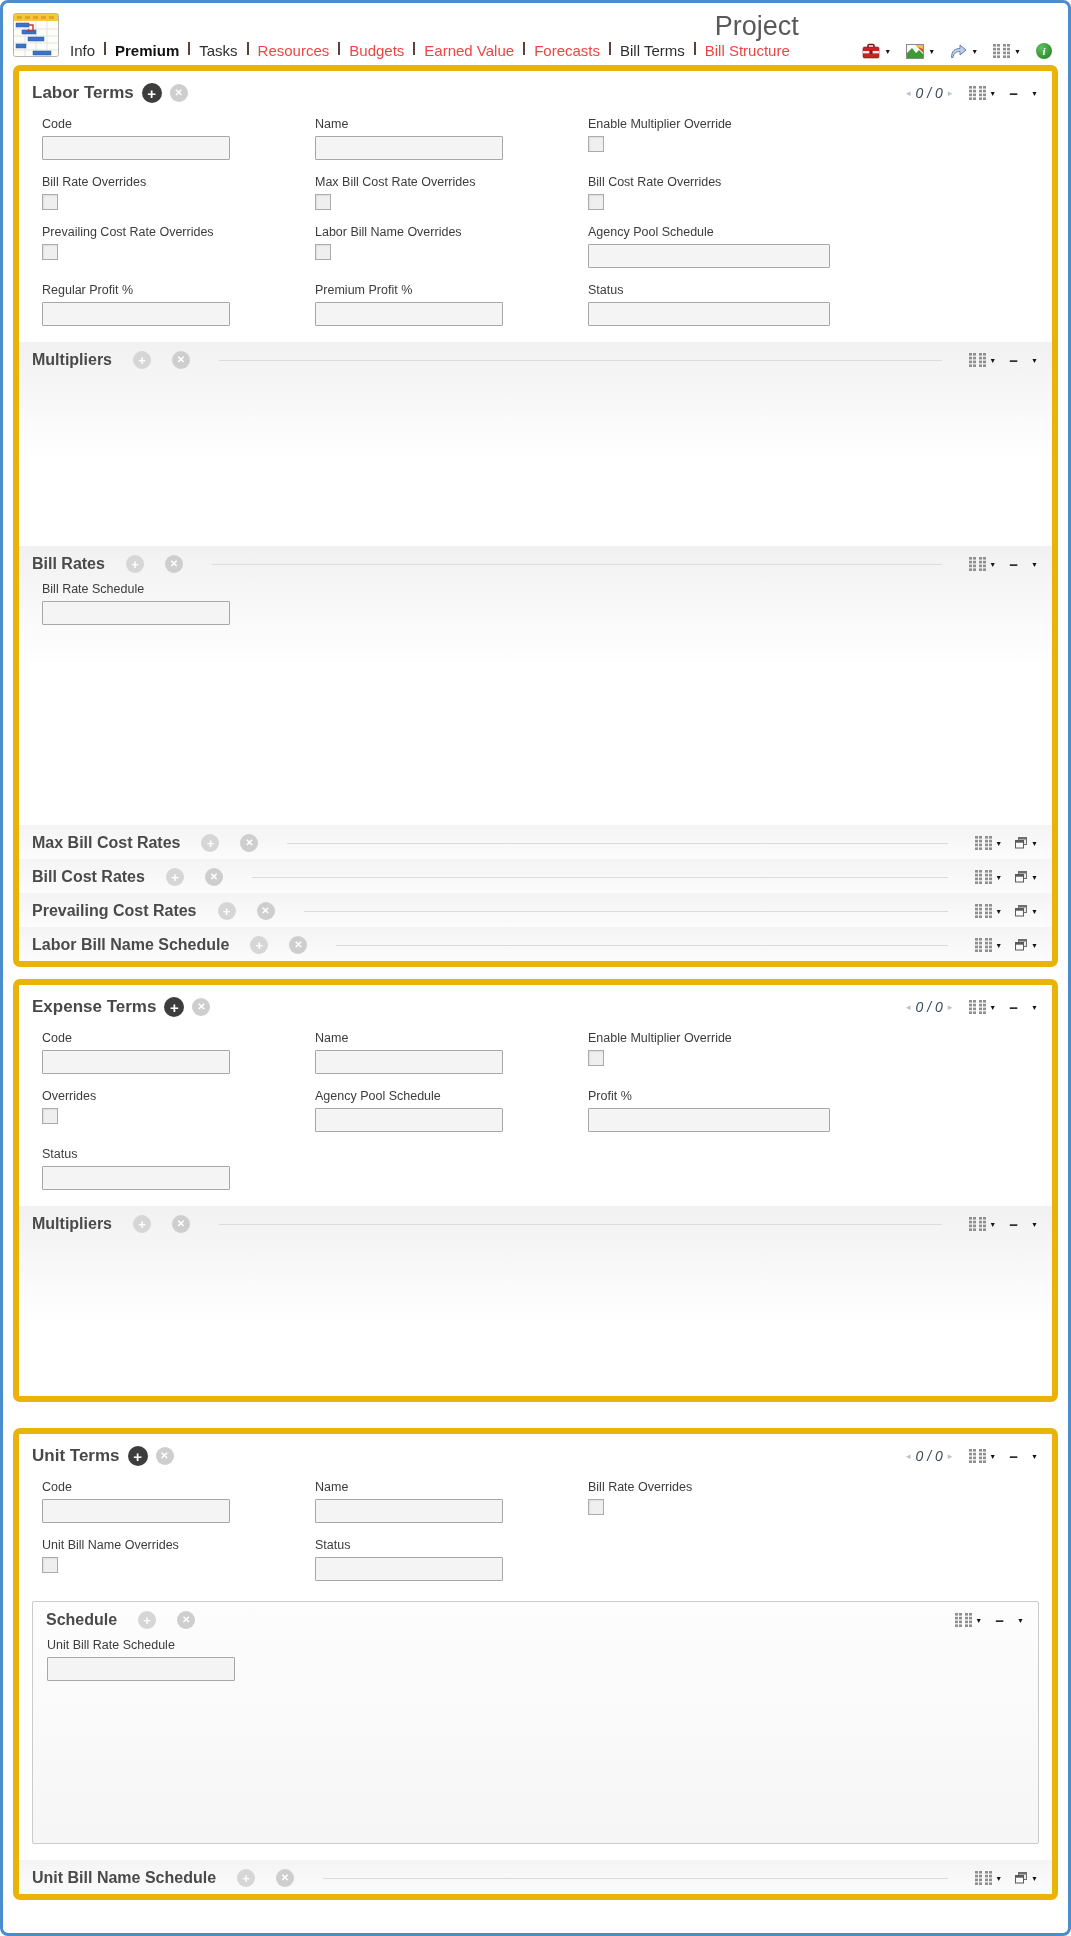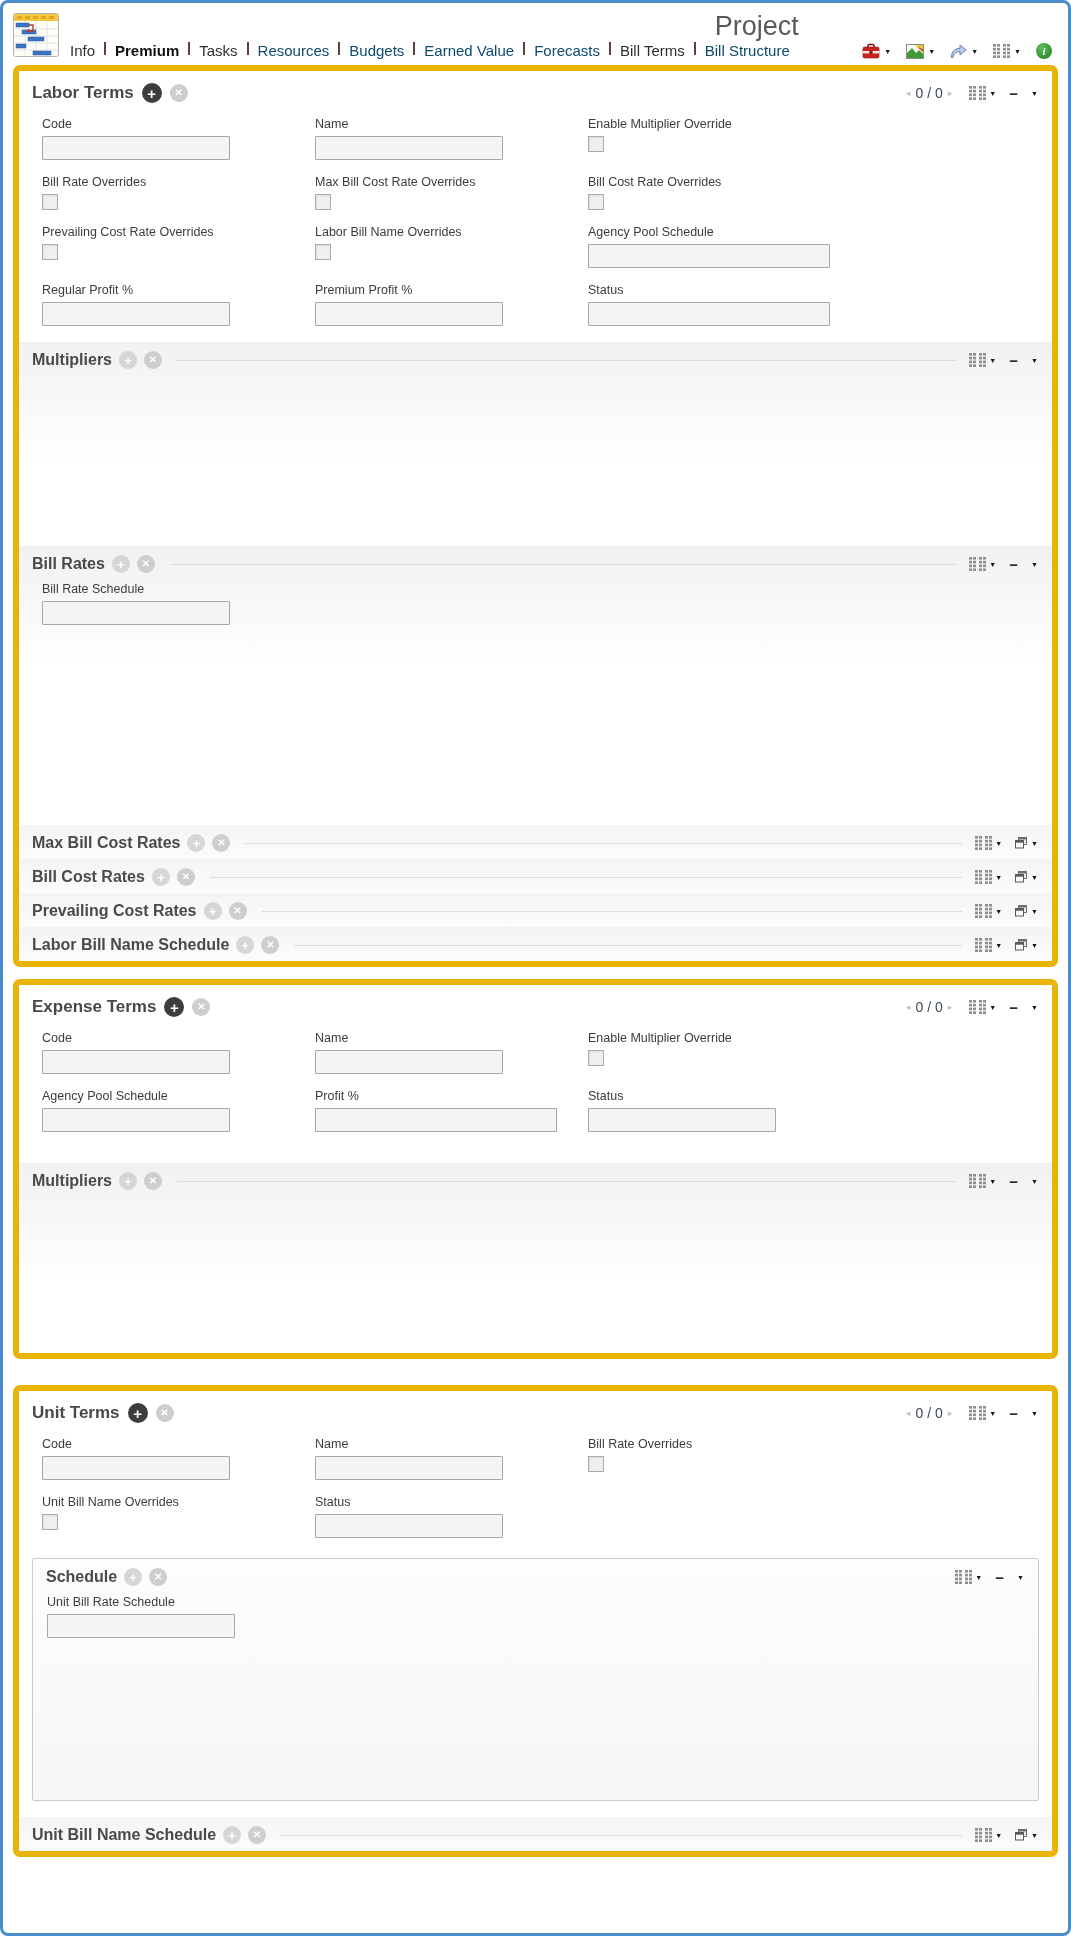--- a/index.html
+++ b/index.html
@@ -7,53 +7,53 @@
   .page { width:1071px; height:1936px; border:3px solid #4a8ccc; border-radius:8px; background:#fff; overflow:hidden; }
 
   
   .app-header { display:flex; align-items:flex-start; padding:8px 16px 0 10px; height:62px; }
   .app-icon { margin-right:9px; margin-top:2px; }
   .page-title { margin:0; font-size:27px; font-weight:normal; color:#595959; line-height:30px;text-align:right; }
   .tabs { display:flex; font-size:15px; margin-top:1px; }
   .tab { padding:0 9px; color:#2e2e2e; cursor:pointer; white-space:nowrap; }
   .tab.first { padding-left:2px; }
   .tab.active { font-weight:bold; color:#101010; }
-  .tab.disabled { color:#0c4a6e; cursor:default; }
+  .tab.disabled { color:#ef4444; cursor:default; }
   .tab-sep { width:2px; height:13px; background:#5d4040; }
   .toolbar { margin-left:auto; display:flex; align-items:center; gap:15px; align-self:flex-end; margin-bottom:6px; }
   .tool-btn { display:flex; align-items:center; gap:4px; cursor:pointer; }
   .caret { font-size:7px; color:#141414; line-height:1; }
   .info-ic { width:16px; height:16px; border-radius:50%; background:radial-gradient(circle at 35% 30%, #5fc05f, #1e7d1e); color:#fff; font:italic bold 11px "Liberation Serif",serif; display:flex; align-items:center; justify-content:center; }
 
   
   .panel { margin:0 10px 12px 10px; border:6px solid #eab308; border-radius:7px; background:#fff; overflow:hidden; }
   .panel-header { display:flex; align-items:center; gap:8px; padding:9px 14px 3px 13px; height:38px; }
   .panel-title { font-size:17px; font-weight:bold; color:#484848; white-space:nowrap; }
   .round-btn { border-radius:50%; display:flex; align-items:center; justify-content:center; color:#fff; font-weight:bold; cursor:pointer; flex:0 0 auto; }
   .add-on  { width:20px; height:20px; background:#3d3d3d; font-size:15px; line-height:1; }
   .add-off { width:18px; height:18px; background:#d6d6d6; font-size:13px; line-height:1; }
   .del-off { width:18px; height:18px; background:#cecece; font-size:10px; line-height:1; }
   .hdr-controls { margin-left:auto; display:flex; align-items:center; gap:13px; }
   .pager { display:flex; align-items:center; gap:5px; margin-right:4px; }
   .pg-arrow { font-size:9px; color:#b9c1cb; cursor:pointer; }
-  .pg-count { font-size:14px; color:#3f4a57; }
+  .pg-count { font-size:14px; color:#3f4a57;font-style:italic; }
   .icon-btn { display:flex; align-items:center; gap:3px; cursor:pointer; }
   .minus { font-size:15px; font-weight:bold; color:#222; line-height:1; }
 
   
   .form-grid { display:grid; grid-template-columns:273px 273px auto; row-gap:15px; padding:8px 14px 16px 23px; }
   .field-label { display:block; font-size:12.5px; color:#3c3c3c; margin-bottom:5px; white-space:nowrap; }
   .tinput { width:188px; height:24px; border:1px solid #a7a7a7; background:#f4f4f4; border-radius:1px; padding:0 4px; font:13px "Liberation Sans",sans-serif; }
   .tinput.wide { width:242px; }
   .cbox { width:16px; height:16px; border:1px solid #ababab; background:#f0eff0; box-shadow:inset 1px 1px 2px rgba(0,0,0,.07); cursor:pointer; }
 
   
   .subsection { background:linear-gradient(#f1f1f1, #ffffff 120px); }
   .subsection.thin { background:linear-gradient(#f4f4f4, #fefefe 44px); }
-  .sub-header { display:flex; align-items:center; gap:7px; padding:8px 14px 6px 13px; height:34px; }
+  .sub-header { display:flex; align-items:center; gap:21px; padding:8px 14px 6px 13px; height:34px; }
   .sub-title { font-size:16px; font-weight:bold; color:#4a4a4a; white-space:nowrap; }
   .rule { flex:1; height:1px; background:#dcdcdc; margin:0 6px 0 8px; }
   .sub-controls { display:flex; align-items:center; gap:13px; }
   .sub-field { padding:2px 14px 14px 23px; }
   .nested-panel { margin:4px 13px 0 13px; border:1px solid #cbcbcb; border-radius:2px; background:linear-gradient(#fdfdfd,#f6f6f6); overflow:hidden; }
   .nested-field { padding:2px 14px 12px 14px; }
 
   .sp-150 { height:150px; } .sp-156 { height:156px; } .sp-170 { height:170px; } .sp-186 { height:186px; }
   .mt-16 { margin-top:16px; } .mt-26 { margin-top:26px; }
 </style>
@@ -577,20 +577,24 @@
       <div>
         <label class="field-label">Name</label>
         <input class="tinput" type="text" value="" style="">
       </div>
       <div>
         <label class="field-label">Enable Multiplier Override</label>
         <div class="cbox"></div>
       </div>
 
       <div>
+        <label class="field-label">Overrides</label>
+        <div class="cbox"></div>
+      </div>
+      <div>
         <label class="field-label">Agency Pool Schedule</label>
         <input class="tinput" type="text" value="" style="">
       </div>
       <div>
         <label class="field-label">Profit %</label>
         <input class="tinput wide" type="text" value="" style="">
       </div>
 
       <div>
         <label class="field-label">Status</label>

